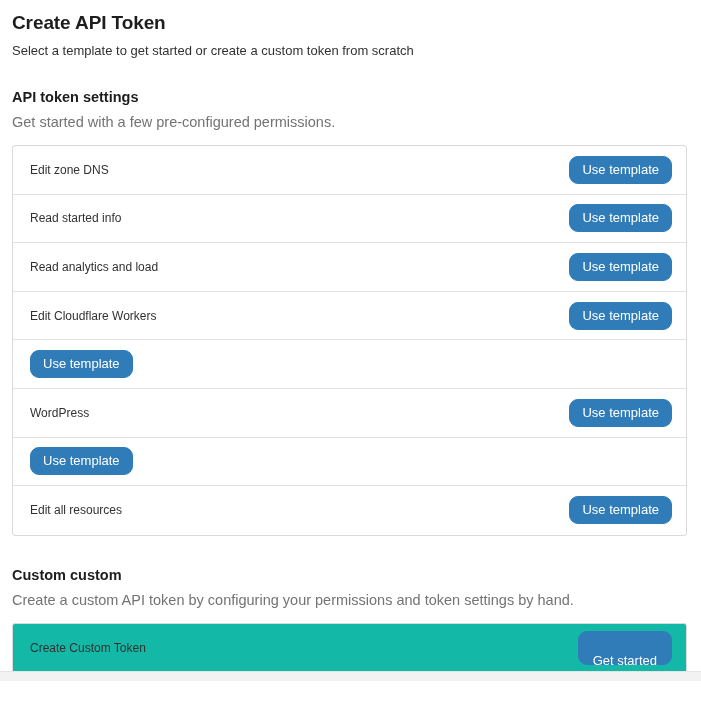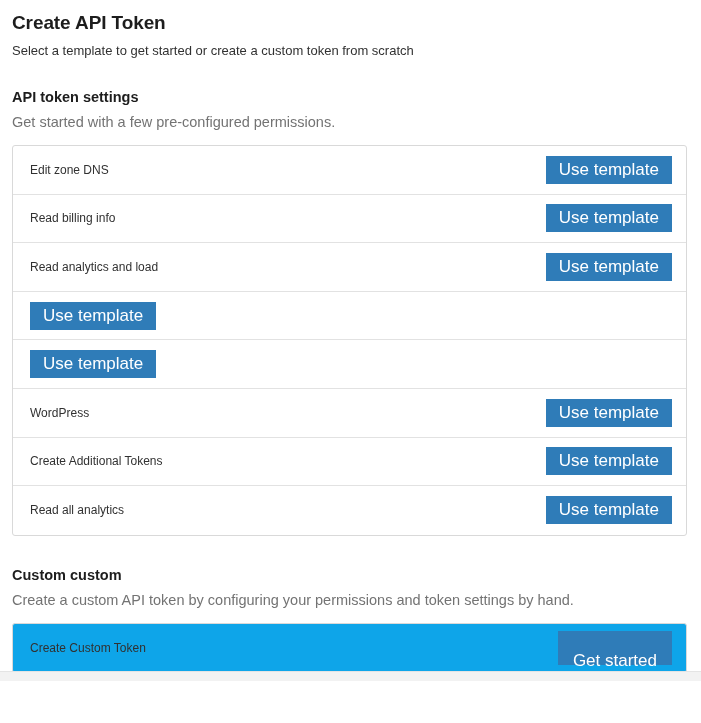--- a/index.html
+++ b/index.html
@@ -65,37 +65,37 @@
     border-bottom: none;
   }
   .row-label {
     font-size: 12px;
     color: #313131;
   }
   .btn {
     background: #2f7cb8;
     color: #ffffff;
     border: 1px solid #2f7cb8;
-    border-radius: 0;
-    font-size: 17px;
+    border-radius: 9px;
+    font-size: 13px;
     font-family: "Liberation Sans", sans-serif;
     padding: 0 12px;
     height: 28px;
     line-height: 26px;
     cursor: pointer;
     white-space: nowrap;
   }
   .btn-started {
     padding: 16px 14px;
   }
   .custom-card {
     border: 1px solid #d9d9d9;
     border-radius: 3px;
     margin-top: 15px;
-    background: #0ea5e9;
+    background: #14b8a6;
   }
   .custom-row {
     display: flex;
     align-items: center;
     justify-content: space-between;
     height: 48.6px;
     padding: 0 14px 0 17px;
     box-sizing: border-box;
   }
   .bottom-strip {
@@ -120,49 +120,49 @@
   <p class="section-desc">Get started with a few pre-configured permissions.</p>
 
   <div class="card">
 
     <div class="row">
       <span class="row-label">Edit zone DNS</span>
       <button class="btn">Use template</button>
     </div>
 
     <div class="row">
-      <span class="row-label">Read billing info</span>
+      <span class="row-label">Read started info</span>
       <button class="btn">Use template</button>
     </div>
 
     <div class="row">
       <span class="row-label">Read analytics and load</span>
       <button class="btn">Use template</button>
     </div>
 
     <div class="row">
+      <span class="row-label">Edit Cloudflare Workers</span>
       <button class="btn">Use template</button>
     </div>
 
     <div class="row">
       <button class="btn">Use template</button>
     </div>
 
     <div class="row">
       <span class="row-label">WordPress</span>
       <button class="btn">Use template</button>
     </div>
 
     <div class="row">
-      <span class="row-label">Create Additional Tokens</span>
       <button class="btn">Use template</button>
     </div>
 
     <div class="row">
-      <span class="row-label">Read all analytics</span>
+      <span class="row-label">Edit all resources</span>
       <button class="btn">Use template</button>
     </div>
 
   </div>
 
   <h2 class="section-title">Custom custom</h2>
   <p class="section-desc">Create a custom API token by configuring your permissions and token settings by hand.</p>
 
   <div class="custom-card">
     <div class="custom-row">

